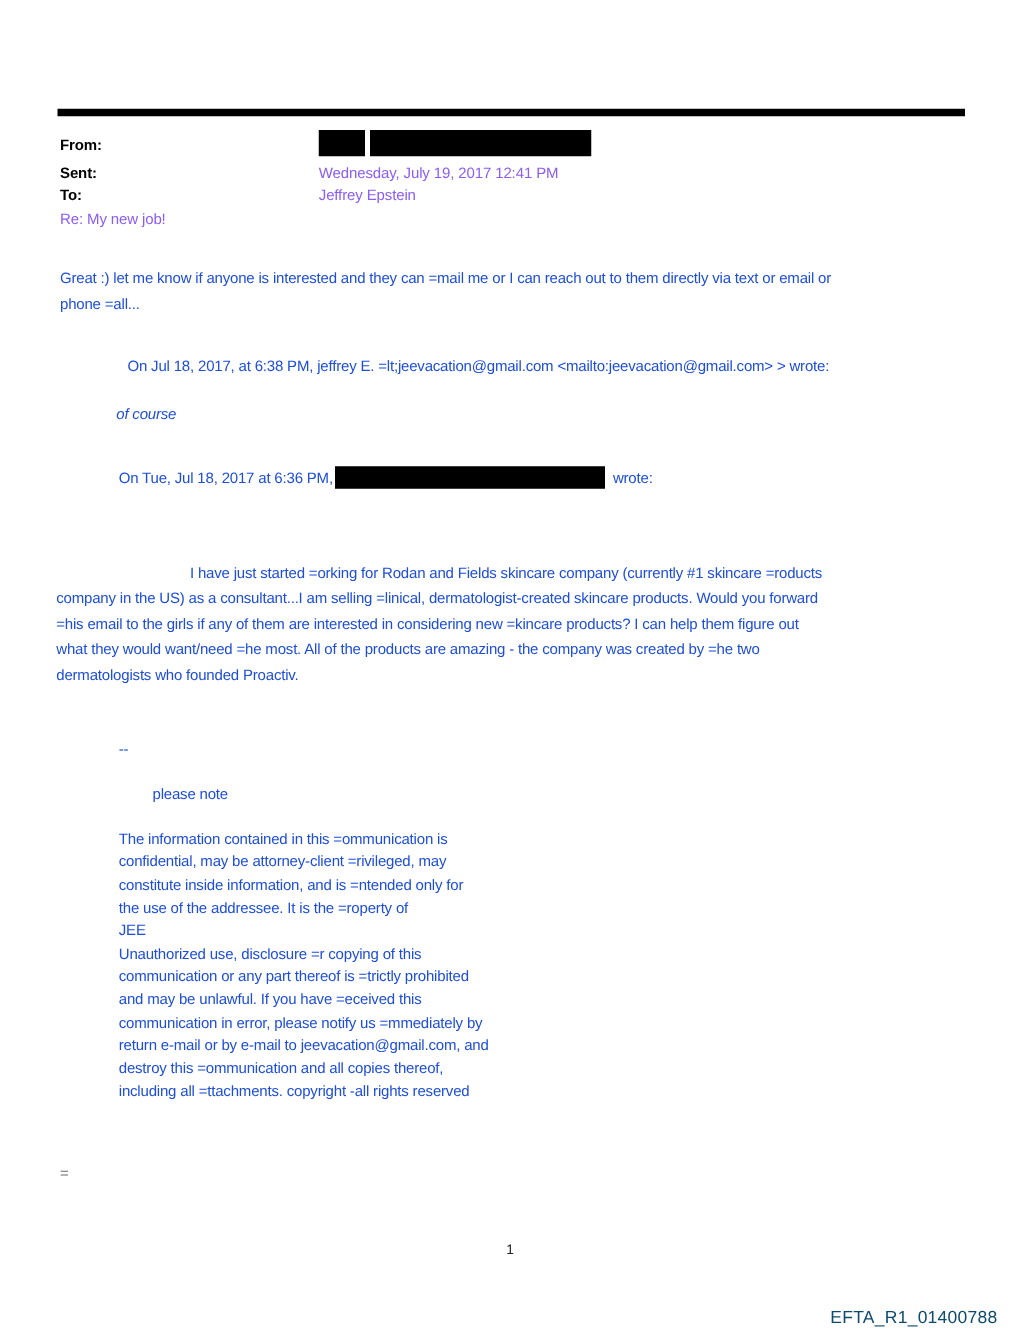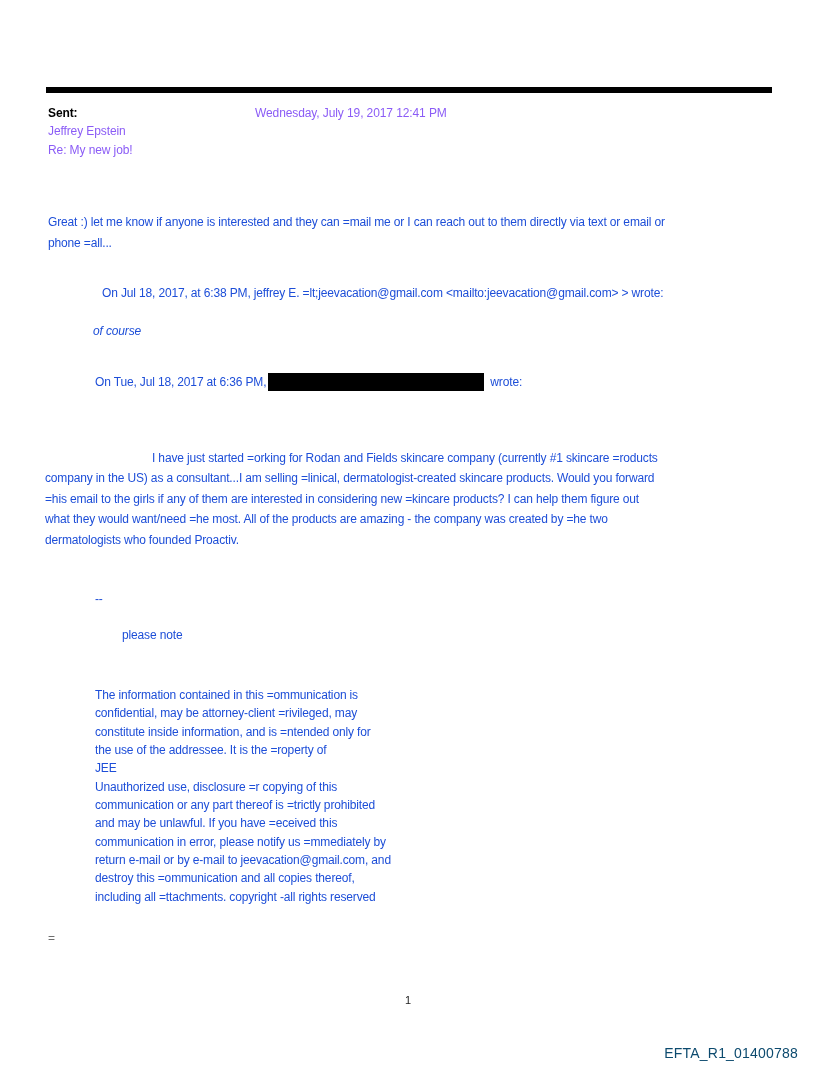--- a/index.html
+++ b/index.html
@@ -36,37 +36,42 @@
 
   .bodytext { font-size: 12px; letter-spacing: -0.15px; color: #1d4ed8; }
 
   .reply { left: 48px; top: 212px; line-height: 20.5px; white-space: pre; }
   .q1-header { left: 102px; top: 285px; line-height: 16px; white-space: pre; }
   .q1-body { left: 93px; top: 324px; font-style: italic; }
   .q2-header { left: 95px; top: 373px; display: flex; align-items: center; white-space: pre; }
   .q2-body { left: 45px; top: 448px; line-height: 20.4px; white-space: pre; text-indent: 107px; }
   .sig-divider { left: 95px; top: 592px; }
   .sig-note { left: 122px; top: 628px; }
-  .disclaimer { left: 95px; top: 662px; line-height: 18.35px; white-space: pre-line; margin-top: 24px; }
+  .disclaimer { left: 95px; top: 662px; line-height: 18.35px; white-space: pre-line; }
   .trailing-mark { left: 48px; top: 931px; color: #6e6e6e; font-size: 12px; }
 
   .page-num { left: 0; top: 994px; width: 100%; text-align: center; font-size: 11px; color: #222; }
   .bates { right: 18px; top: 1045px; font-size: 14px; color: #0c4a6e; letter-spacing: 0.2px; }
 </style>
 </head>
 <body>
 
 <div class="abs top-bar"></div>
 
 <div class="abs email-header">
+  <div class="hrow from-row">
+    <span class="hlabel">From:</span>
+    <span class="hvalue"><span class="redaction r-small"></span><span class="redaction r-large"></span></span>
+  </div>
   <div class="hrow meta">
     <span class="hlabel">Sent:</span>
     <span class="hvalue">Wednesday, July 19, 2017 12:41 PM</span>
   </div>
   <div class="hrow meta">
+    <span class="hlabel">To:</span>
     <span class="hvalue">Jeffrey Epstein</span>
   </div>
   <div class="hrow meta">
     <span class="hvalue">Re: My new job!</span>
   </div>
 </div>
 
 <div class="abs bodytext reply">Great :) let me know if anyone is interested and they can =mail me or I can reach out to them directly via text or email or
 phone =all...</div>
 

